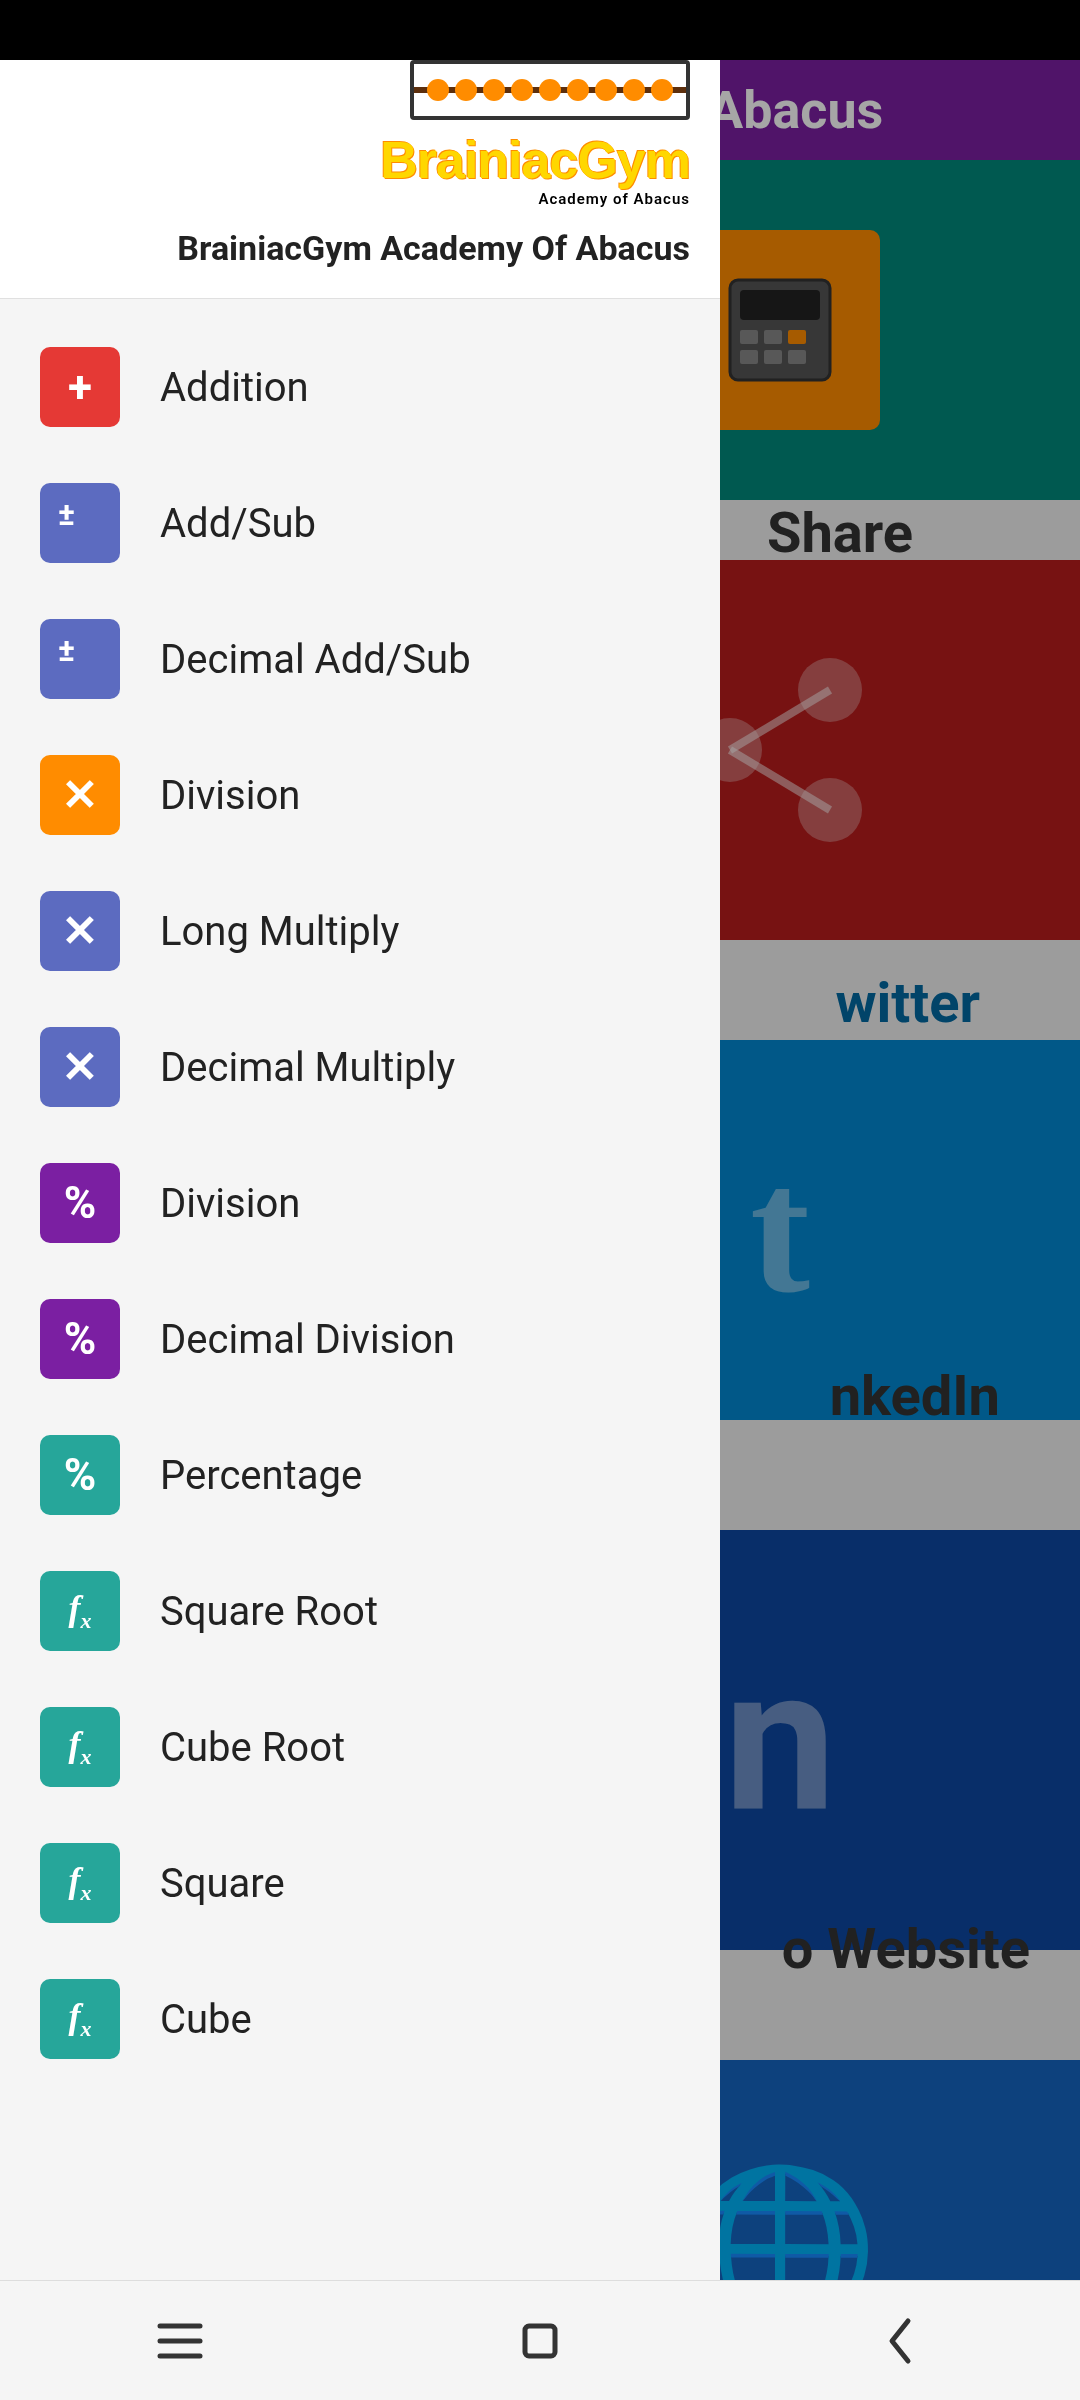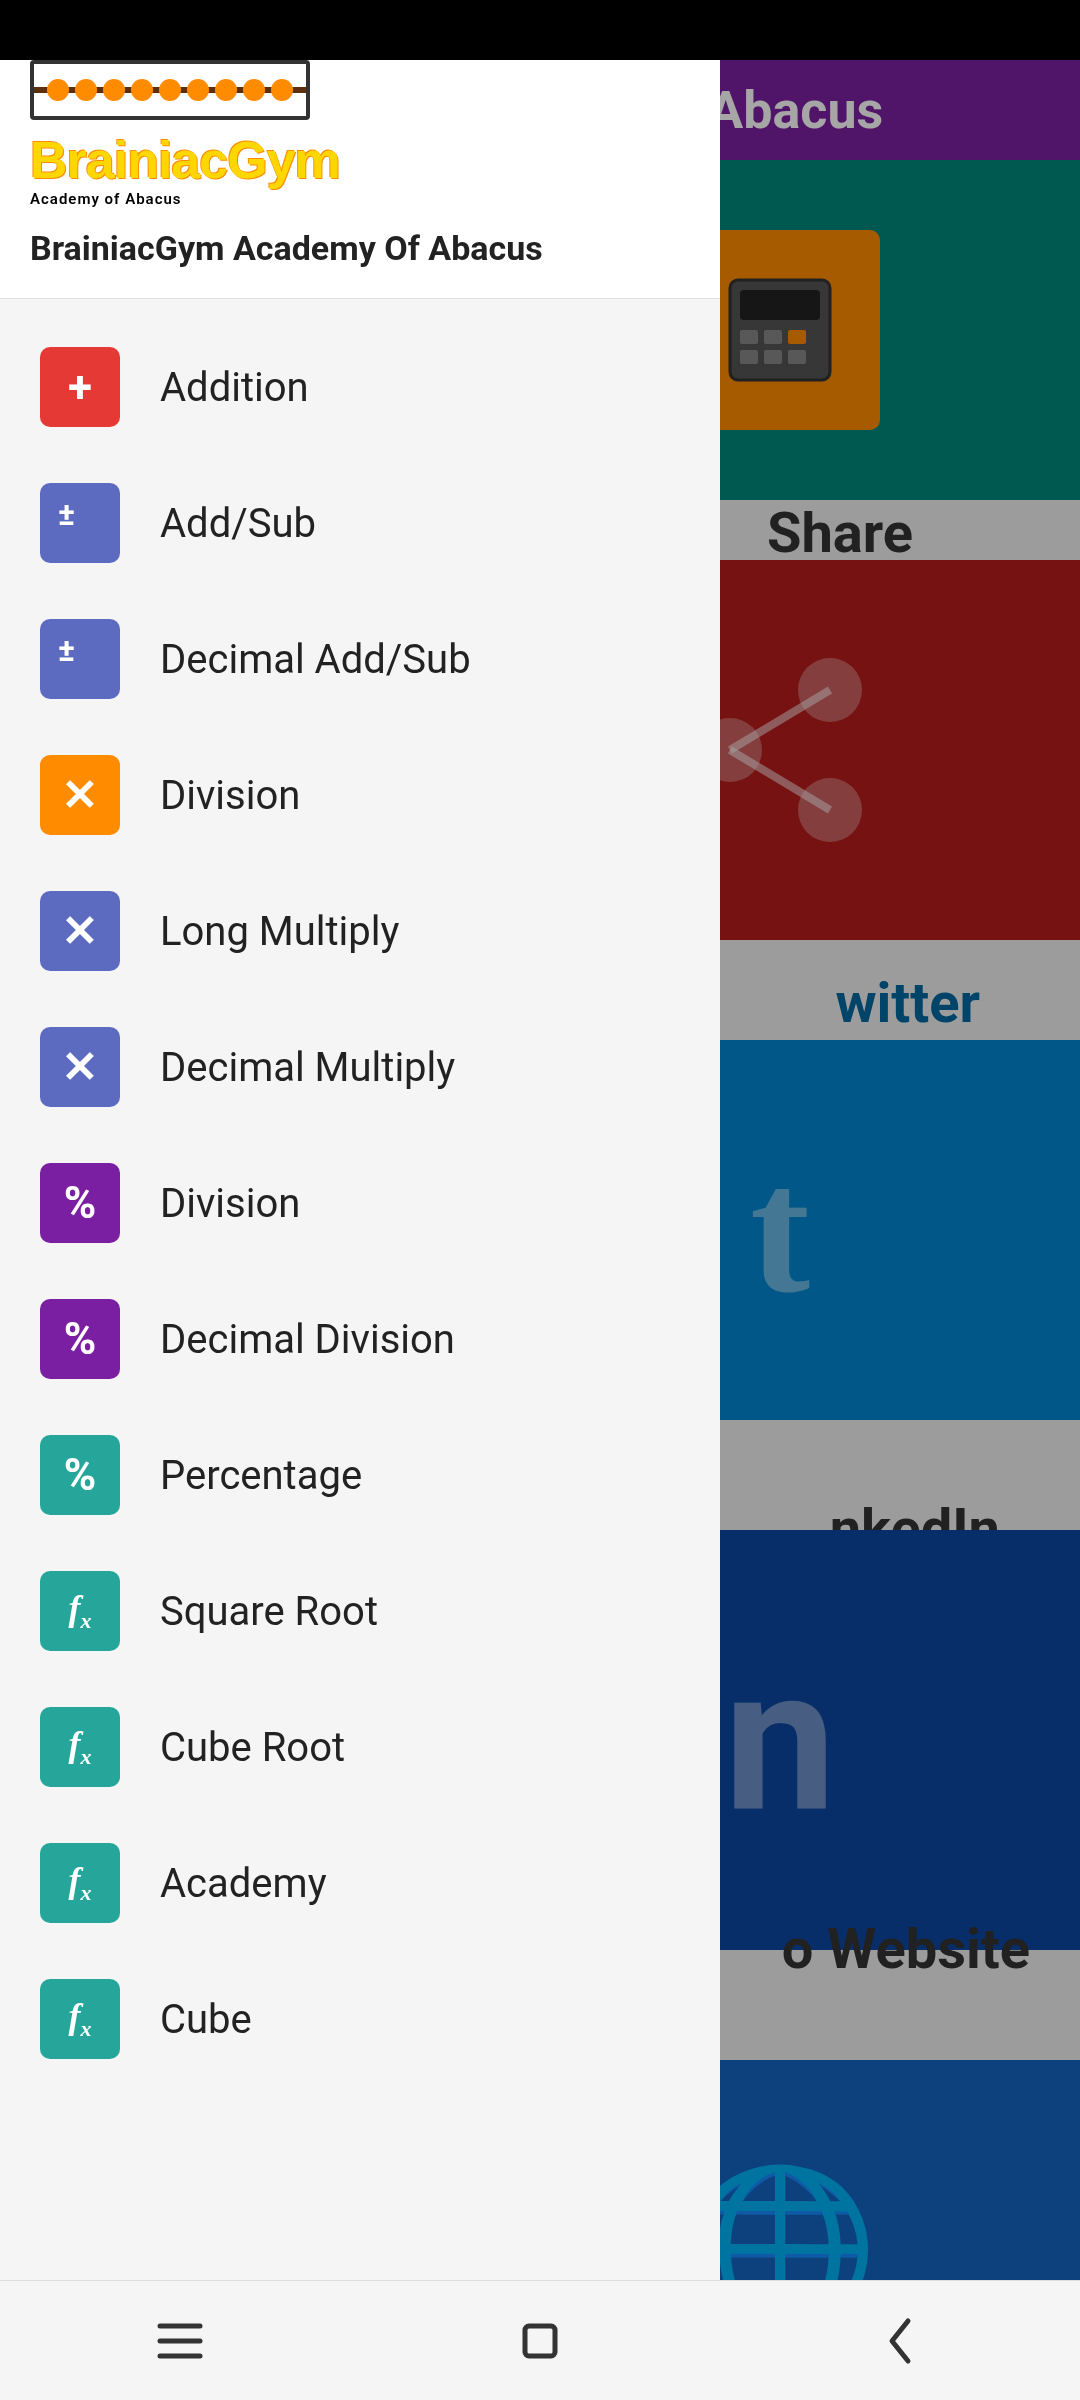--- a/index.html
+++ b/index.html
@@ -102,21 +102,21 @@
       height: 380px;
       background: #0288D1;
       display: flex;
       align-items: center;
       justify-content: center;
       z-index: 1;
     }
 
     .bg-linkedin-label {
       position: absolute;
-      top: 1496px;
+      top: 1363px;
       right: 80px;
       font-size: 56px;
       font-weight: bold;
       color: #333;
       z-index: 1;
     }
 
     .bg-card-blue {
       position: absolute;
       top: 1530px;
@@ -176,21 +176,21 @@
       display: flex;
       flex-direction: column;
     }
 
     
     .drawer-header {
       background: white;
       padding: 60px 30px 30px 30px;
       display: flex;
       flex-direction: column;
-      align-items: flex-start;
+      align-items: flex-end;
       border-bottom: 1px solid #e0e0e0;
     }
 
     .logo-abacus {
       width: 280px;
       height: 60px;
       background: white;
       border: 4px solid #333;
       border-radius: 4px;
       display: flex;
@@ -494,21 +494,21 @@
       <li class="nav-item">
         <div class="nav-icon icon-teal" style="font-size: 32px;">
           <span style="font-style:italic;font-family:serif;font-weight:bold;color:white;font-size:36px">f<sub style="font-size:22px">x</sub></span>
         </div>
         <span class="nav-label">Cube Root</span>
       </li>
       <li class="nav-item">
         <div class="nav-icon icon-teal" style="font-size: 32px;">
           <span style="font-style:italic;font-family:serif;font-weight:bold;color:white;font-size:36px">f<sub style="font-size:22px">x</sub></span>
         </div>
-        <span class="nav-label">Academy</span>
+        <span class="nav-label">Square</span>
       </li>
       <li class="nav-item">
         <div class="nav-icon icon-teal" style="font-size: 32px;">
           <span style="font-style:italic;font-family:serif;font-weight:bold;color:white;font-size:36px">f<sub style="font-size:22px">x</sub></span>
         </div>
         <span class="nav-label">Cube</span>
       </li>
     </ul>
 </div>
 

